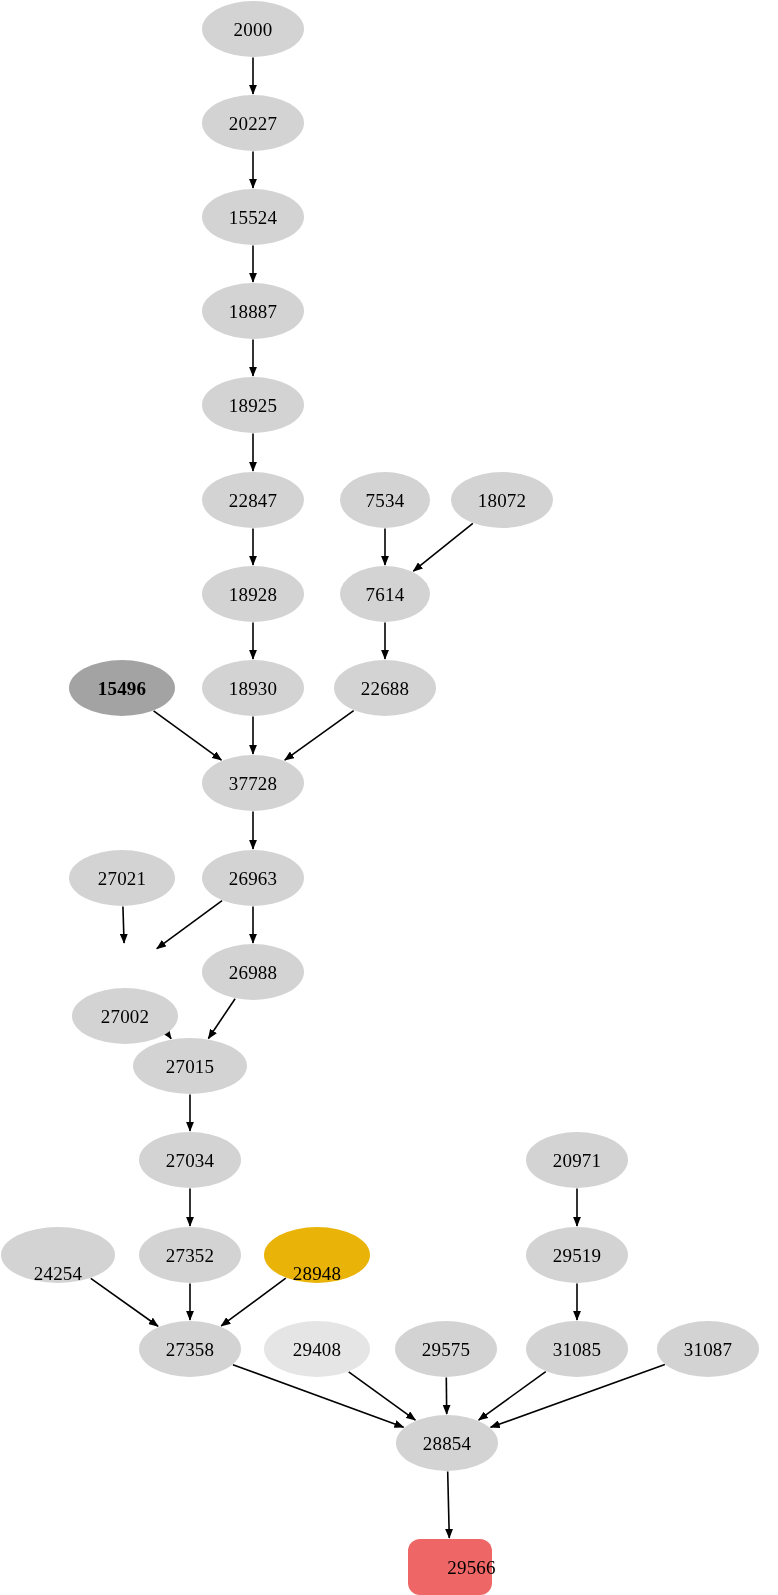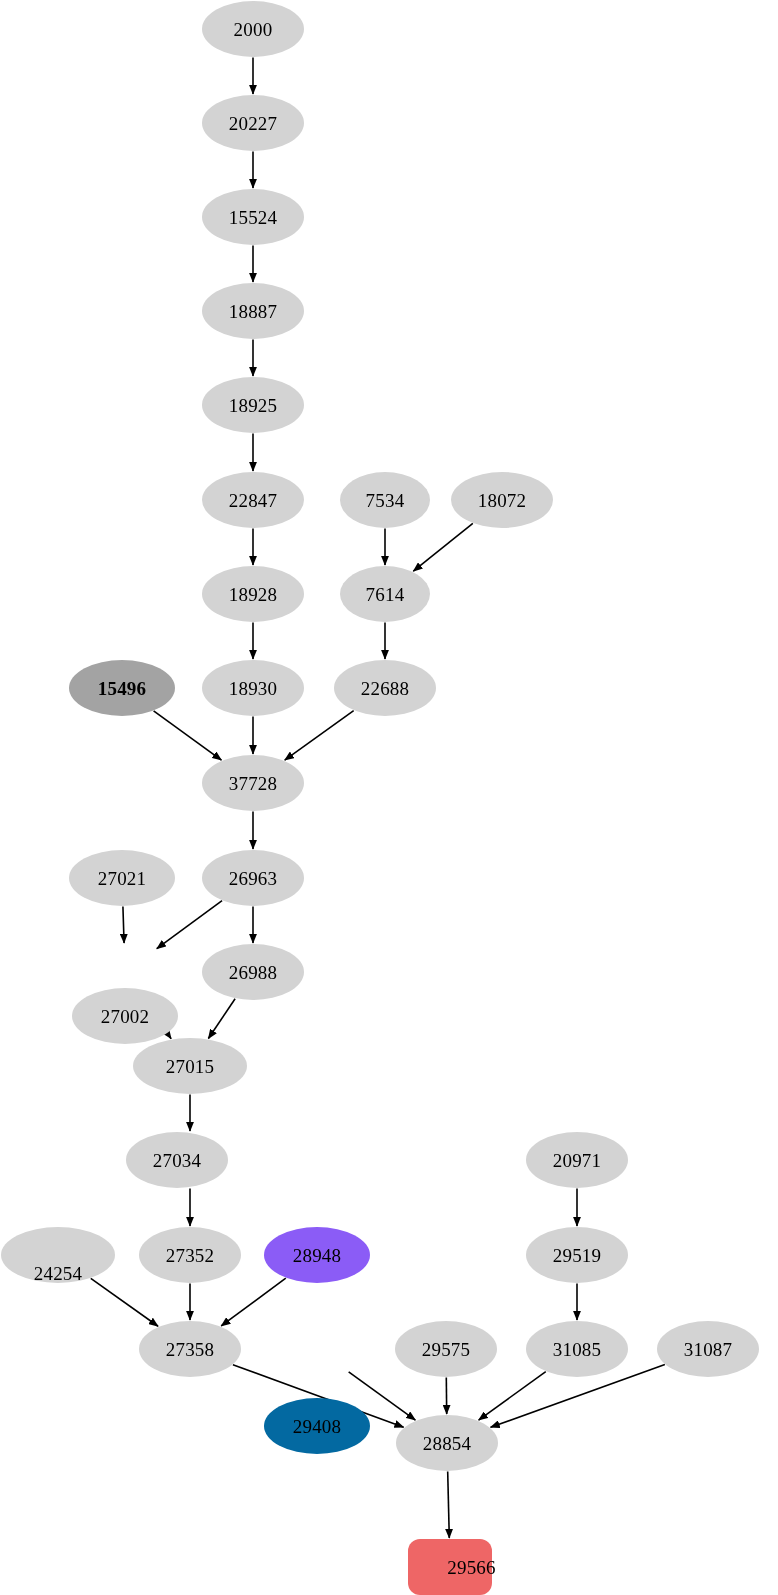--- a/index.html
+++ b/index.html
@@ -155,42 +155,42 @@
       </div>
       <div class="node ellipse" style="left: 72px; top: 988px; width: 106px; height: 56px; background: rgb(211, 211, 211);">
         <span class="node-label">27002</span>
       </div>
       <div class="node ellipse" style="left: 202px; top: 944px; width: 102px; height: 56px; background: rgb(211, 211, 211);">
         <span class="node-label">26988</span>
       </div>
       <div class="node ellipse" style="left: 133px; top: 1038px; width: 114px; height: 56px; background: rgb(211, 211, 211);">
         <span class="node-label">27015</span>
       </div>
-      <div class="node ellipse" style="left: 126px; top: 1132px; width: 102px; height: 56px; background: rgb(211, 211, 211);">
+      <div class="node ellipse" style="left: 139px; top: 1132px; width: 102px; height: 56px; background: rgb(211, 211, 211);">
         <span class="node-label">27034</span>
       </div>
       <div class="node ellipse" style="left: 526px; top: 1132px; width: 102px; height: 56px; background: rgb(211, 211, 211);">
         <span class="node-label">20971</span>
       </div>
       <div class="node ellipse" style="left: 1px; top: 1227px; width: 114px; height: 56px; background: rgb(211, 211, 211); align-items: flex-end;">
         <span class="node-label">24254</span>
       </div>
       <div class="node ellipse" style="left: 139px; top: 1227px; width: 102px; height: 56px; background: rgb(211, 211, 211);">
         <span class="node-label">27352</span>
       </div>
-      <div class="node ellipse" style="left: 264px; top: 1227px; width: 106px; height: 56px; background: #8b5cf6;">
+      <div class="node ellipse" style="left: 264px; top: 1227px; width: 106px; height: 56px; background: #eab308; align-items: flex-end;">
         <span class="node-label">28948</span>
       </div>
       <div class="node ellipse" style="left: 526px; top: 1227px; width: 102px; height: 56px; background: rgb(211, 211, 211);">
         <span class="node-label">29519</span>
       </div>
       <div class="node ellipse" style="left: 139px; top: 1321px; width: 102px; height: 56px; background: rgb(211, 211, 211);">
         <span class="node-label">27358</span>
       </div>
-      <div class="node ellipse" style="left: 264px; top: 1398px; width: 106px; height: 56px; background: #0369a1;">
+      <div class="node ellipse" style="left: 264px; top: 1321px; width: 106px; height: 56px; background: #e5e5e5;">
         <span class="node-label">29408</span>
       </div>
       <div class="node ellipse" style="left: 395px; top: 1321px; width: 102px; height: 56px; background: rgb(211, 211, 211);">
         <span class="node-label">29575</span>
       </div>
       <div class="node ellipse" style="left: 526px; top: 1321px; width: 102px; height: 56px; background: rgb(211, 211, 211);">
         <span class="node-label">31085</span>
       </div>
       <div class="node ellipse" style="left: 657px; top: 1321px; width: 102px; height: 56px; background: rgb(211, 211, 211);">
         <span class="node-label">31087</span>

